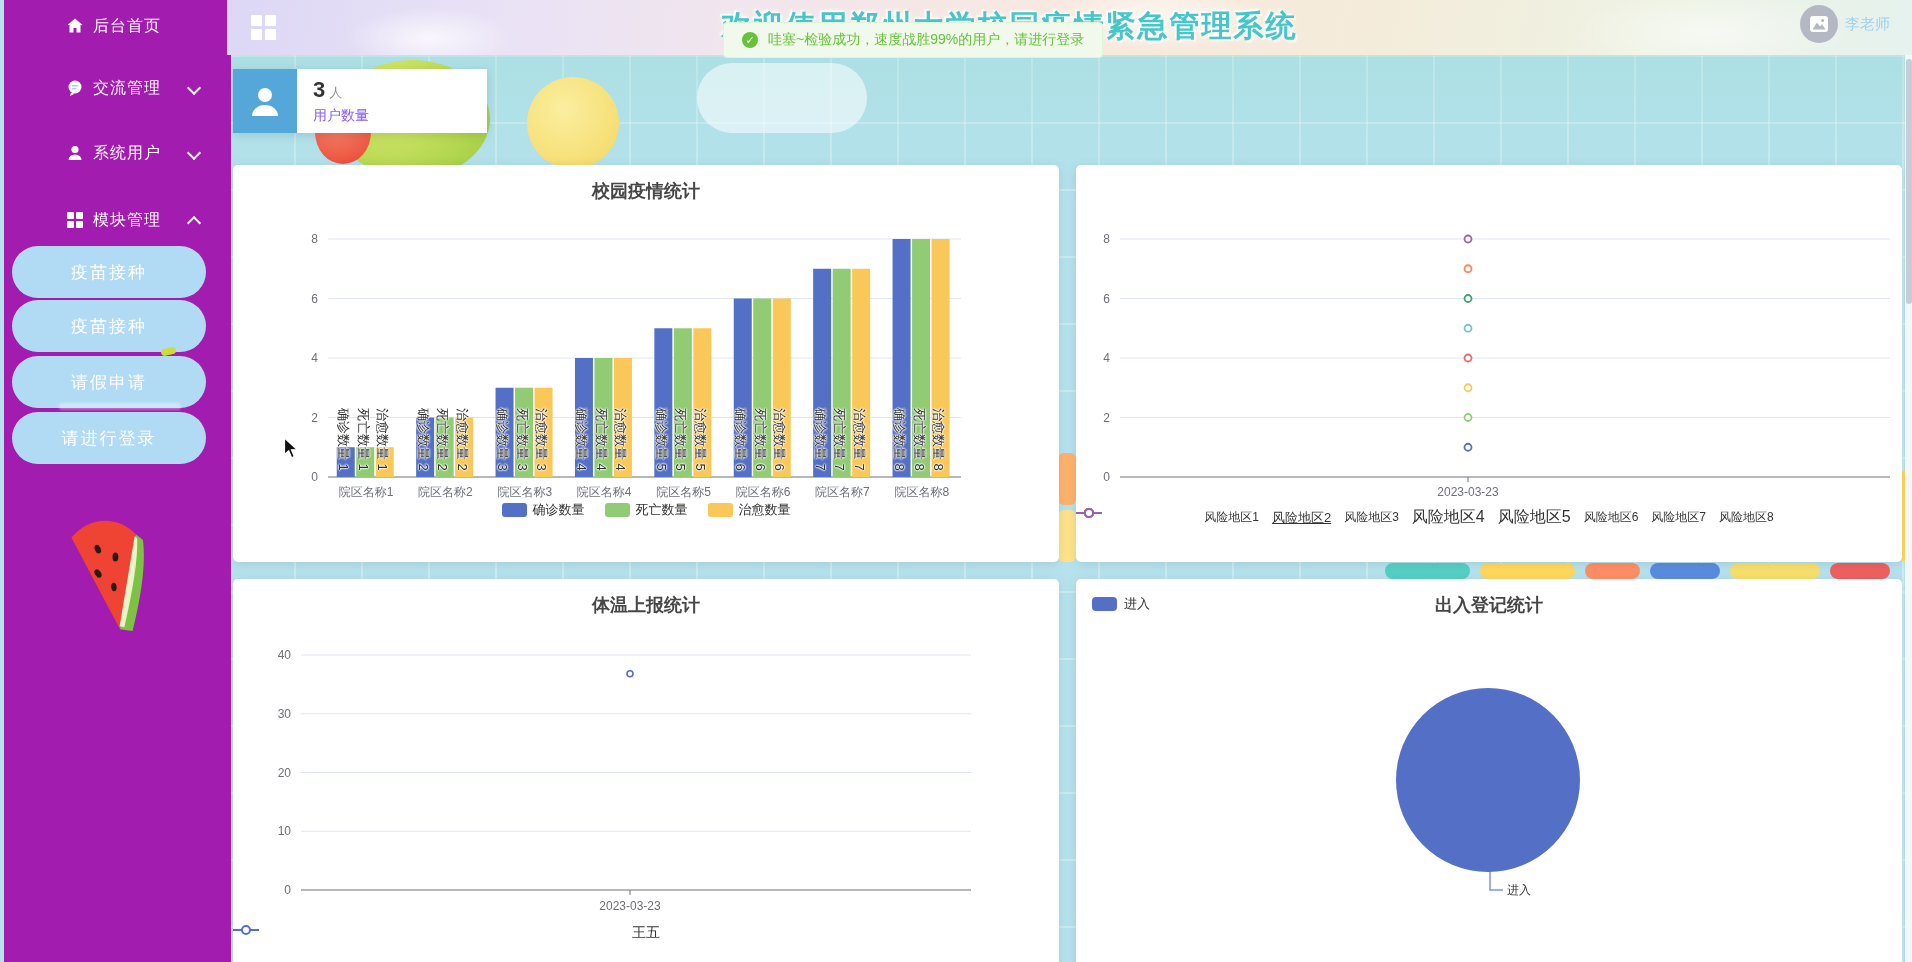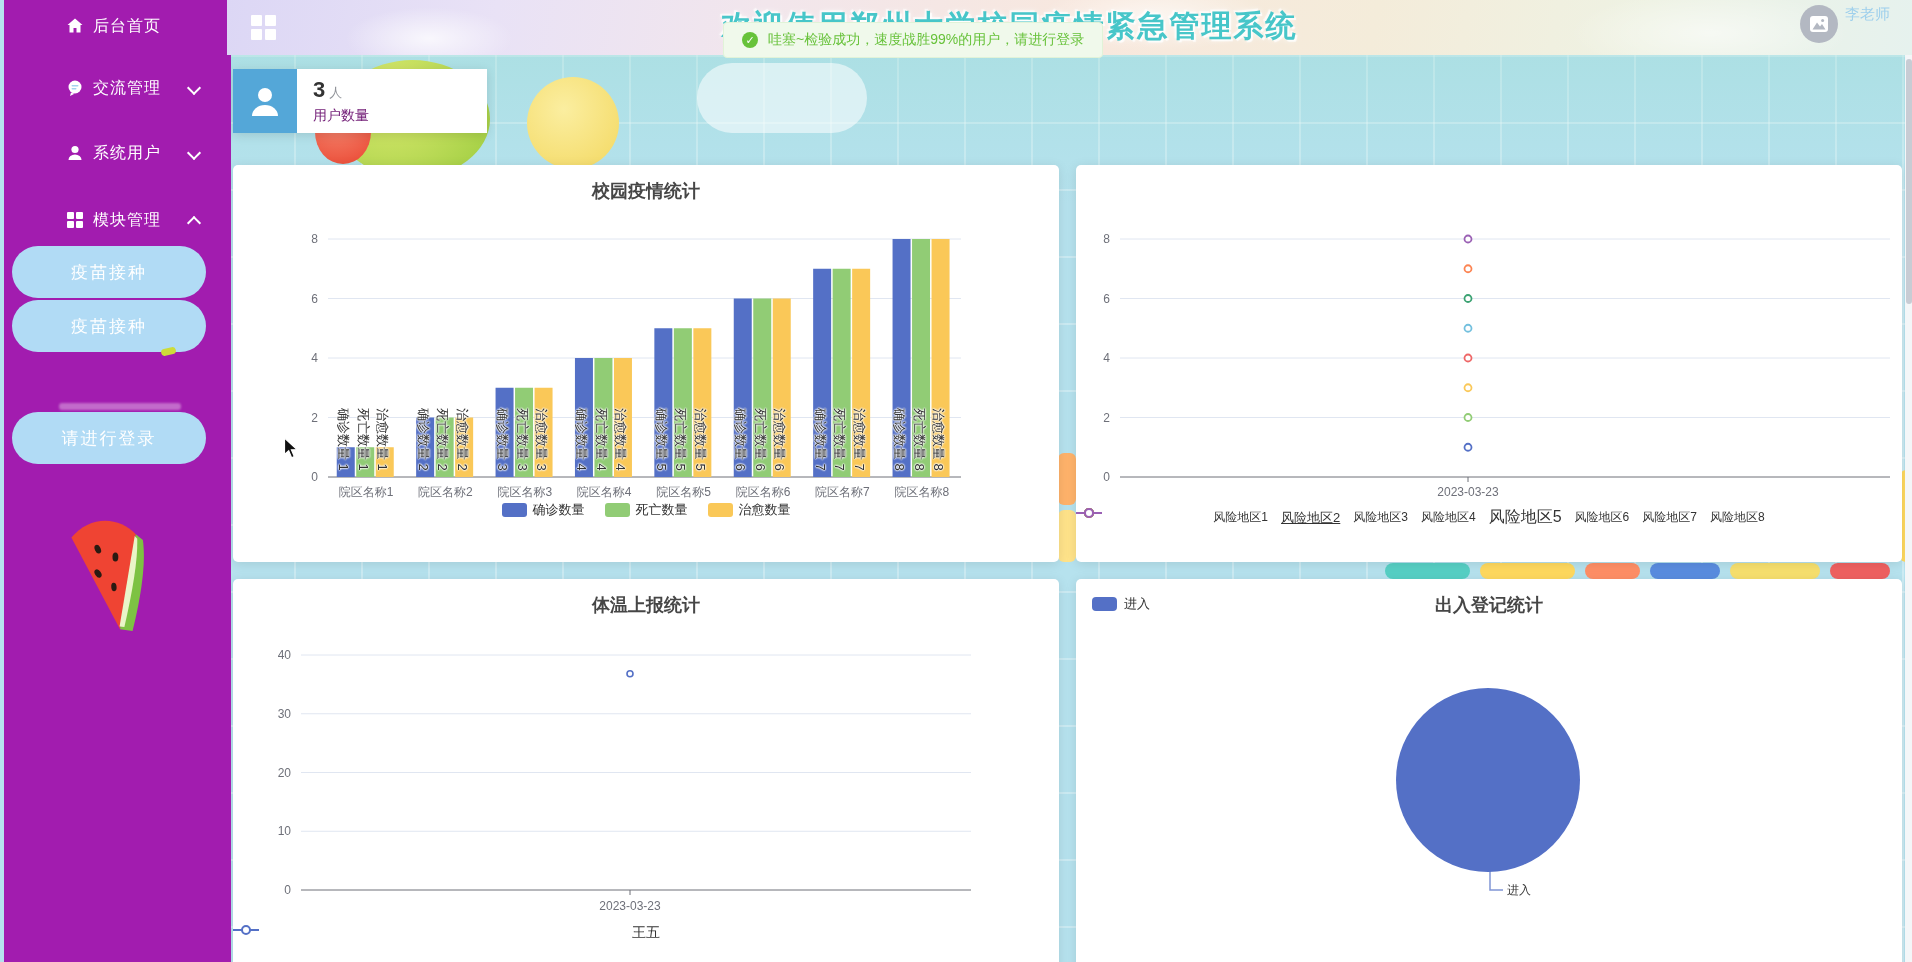--- a/index.html
+++ b/index.html
@@ -30,21 +30,21 @@
       radial-gradient(160px 50px at 55% 30%, rgba(255,255,255,.6), rgba(255,255,255,0) 70%),
       radial-gradient(200px 60px at 88% 60%, rgba(255,255,255,.55), rgba(255,255,255,0) 70%),
       linear-gradient(100deg,#dcd7f5 0%,#e9e2f6 16%,#f2e6ec 32%,#f8e8dd 52%,#f4ecda 68%,#eef2e3 84%,#e6f2ee 100%);}
   .grid-ic{position:absolute;left:24px;top:15px;width:25px;height:25px;cursor:pointer;}
   .grid-ic i{position:absolute;width:11px;height:11px;background:#fff;border-radius:1px;}
   .grid-ic i:nth-child(1){left:0;top:0}.grid-ic i:nth-child(2){right:0;top:0}
   .grid-ic i:nth-child(3){left:0;bottom:0}.grid-ic i:nth-child(4){right:0;bottom:0}
   .page-title{position:absolute;left:0;right:120px;top:6px;text-align:center;
     font-size:30px;font-weight:bold;color:#47c6c9;letter-spacing:2px;white-space:nowrap;
     text-shadow:0 0 6px rgba(255,255,255,.95),2px 2px 1px rgba(255,255,255,.85),-2px -2px 1px rgba(255,255,255,.7);}
-  .userbox{position:absolute;right:22px;top:5px;display:flex;align-items:flex-start;gap:7px;cursor:pointer;}
+  .userbox{position:absolute;right:22px;top:5px;display:flex;align-items:center;gap:7px;cursor:pointer;}
   .avatar{width:38px;height:38px;border-radius:50%;background:#b3b8c2;display:flex;align-items:center;justify-content:center;}
   .username{font-size:15px;color:#9fd0ec;}
 
   
   .toast{position:absolute;left:723px;top:22px;height:36px;z-index:60;display:flex;align-items:center;
     background:#f0f9eb;border:1px solid #e1f3d8;border-radius:4px;padding:0 18px;box-sizing:border-box;}
   .toast .ck{width:16px;height:16px;border-radius:50%;background:#67c23a;color:#fff;font-size:11px;
     display:flex;align-items:center;justify-content:center;margin-right:10px;flex:0 0 auto;}
   .toast .msg{font-size:14px;color:#67c23a;white-space:nowrap;}
 
@@ -58,21 +58,21 @@
     background-size:auto,67px 67px,67px 67px;}
   .blob{position:absolute;z-index:0;}
 
   
   .stat-card{position:absolute;left:6px;top:14px;width:254px;height:64px;background:#fff;
     box-shadow:0 2px 10px rgba(0,0,0,.12);z-index:2;display:flex;}
   .stat-ic{width:64px;height:64px;background:#54a7d8;display:flex;align-items:center;justify-content:center;flex:0 0 auto;}
   .stat-txt{padding:8px 0 0 16px;}
   .stat-num{font-size:22px;font-weight:bold;color:#333;}
   .stat-unit{font-size:13px;color:#909399;margin-left:4px;font-weight:normal;}
-  .stat-label{font-size:14px;color:#701a75;margin-top:4px;}
+  .stat-label{font-size:14px;color:#8b5cf6;margin-top:4px;}
 
   
   .card{position:absolute;width:826px;background:#fff;border-radius:5px;
     box-shadow:0 2px 12px rgba(0,0,0,.10);z-index:2;}
   #card1{left:6px;top:110px;height:397px;}
   #card2{left:849px;top:110px;height:397px;}
   #card3{left:6px;top:524px;height:420px;}
   #card4{left:849px;top:524px;height:420px;}
   .chart-title{position:absolute;left:0;right:0;top:14px;text-align:center;
     font-size:18px;font-weight:bold;color:#464646;z-index:3;}
@@ -131,20 +131,21 @@
           <rect x="10" y="1" width="7" height="7" rx="1" fill="#fff"></rect>
         <rect x="1" y="10" width="7" height="7" rx="1" fill="#fff"></rect>
           <rect x="10" y="10" width="7" height="7" rx="1" fill="#fff"></rect>
       </svg>
       <span>模块管理</span>
       <span class="chev up"></span>
     </div>
 
     <div class="pill" style="top:246px">疫苗接种</div>
     <div class="pill" style="top:300px">疫苗接种</div>
+    <div class="pill" style="top:356px">请假申请</div>
     <div class="pill" style="top:412px">请进行登录</div>
     <div class="badge-dash"></div>
     <div class="faint-line"></div>
 
     <svg class="melon" width="82" height="120" viewBox="0 0 60 90">
       <path d="M6 10 C 22 -4 44 0 54 16 L 30 84 Z" fill="#ef4433"></path>
       <path d="M54 16 L 30 84 L 39 87 C 50 62 58 38 58.5 21 Z" fill="#7dc243"></path>
       <path d="M53 17 L 30 82 L 33.5 83 C 44 58 52 36 54.5 19.5 Z" fill="#e9f5c9"></path>
       <ellipse cx="24" cy="22" rx="2.2" ry="3.4" fill="#2a1a12" transform="rotate(-15 24 22)"></ellipse>
       <ellipse cx="36" cy="30" rx="2.2" ry="3.4" fill="#2a1a12" transform="rotate(10 36 30)"></ellipse>
@@ -338,21 +339,21 @@
                 <line x1="0" y1="6" x2="26" y2="6" stroke="#fac858" stroke-width="2"></line>
                 <circle cx="13" cy="6" r="4" fill="#fff" stroke="#fac858" stroke-width="2"></circle>
               </svg>
               <span class="lbl" style="font-size: 12px;">风险地区3</span>
             </div>
             <div class="item">
               <svg width="26" height="12">
                 <line x1="0" y1="6" x2="26" y2="6" stroke="#ee6666" stroke-width="2"></line>
                 <circle cx="13" cy="6" r="4" fill="#fff" stroke="#ee6666" stroke-width="2"></circle>
               </svg>
-              <span class="lbl" style="font-size: 12px;">风险地区4</span>
+              <span class="lbl" style="font-size: 16px;">风险地区4</span>
             </div>
             <div class="item">
               <svg width="26" height="12">
                 <line x1="0" y1="6" x2="26" y2="6" stroke="#73c0de" stroke-width="2"></line>
                 <circle cx="13" cy="6" r="4" fill="#fff" stroke="#73c0de" stroke-width="2"></circle>
               </svg>
               <span class="lbl" style="font-size: 16px;">风险地区5</span>
             </div>
             <div class="item">
               <svg width="26" height="12">

